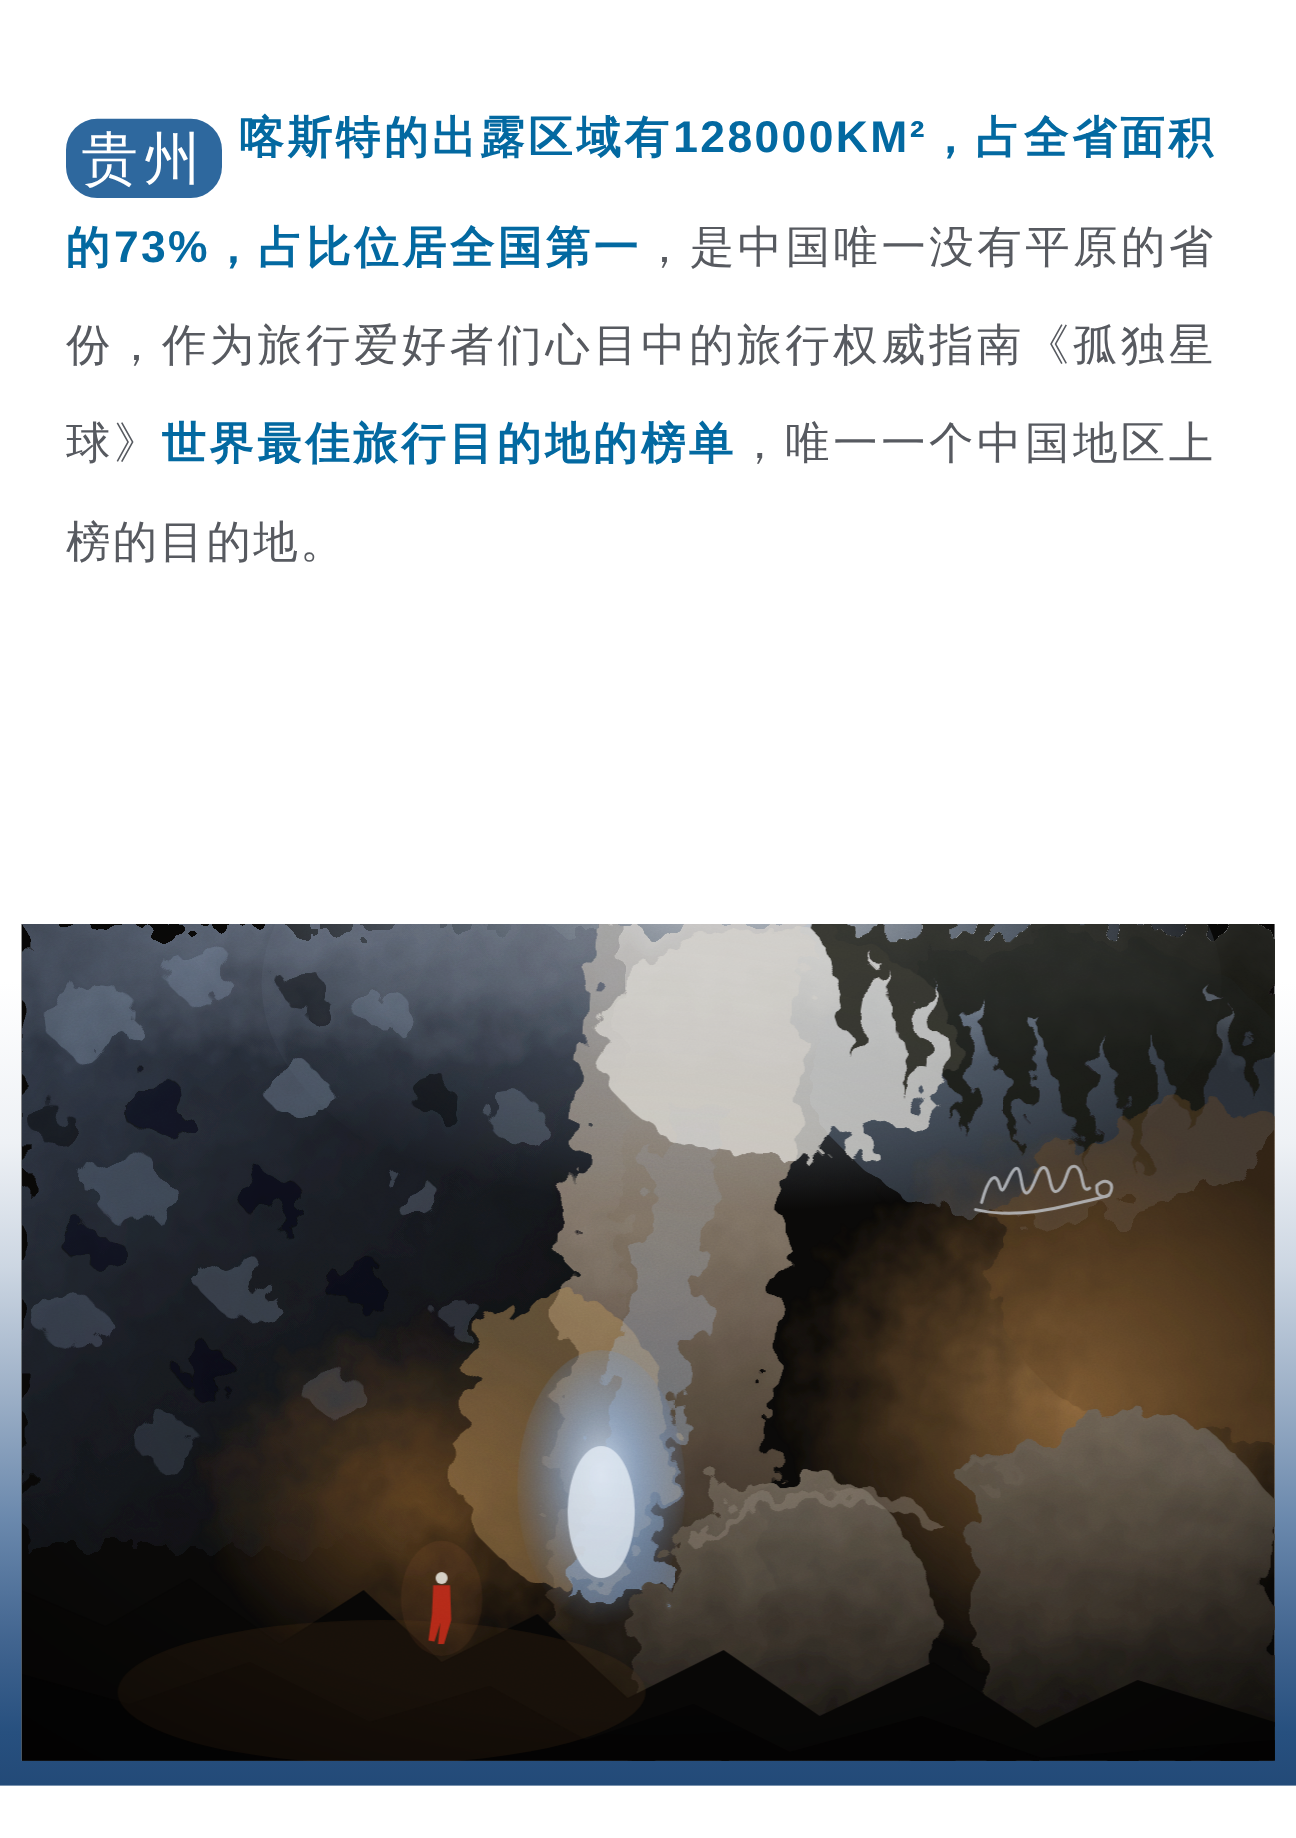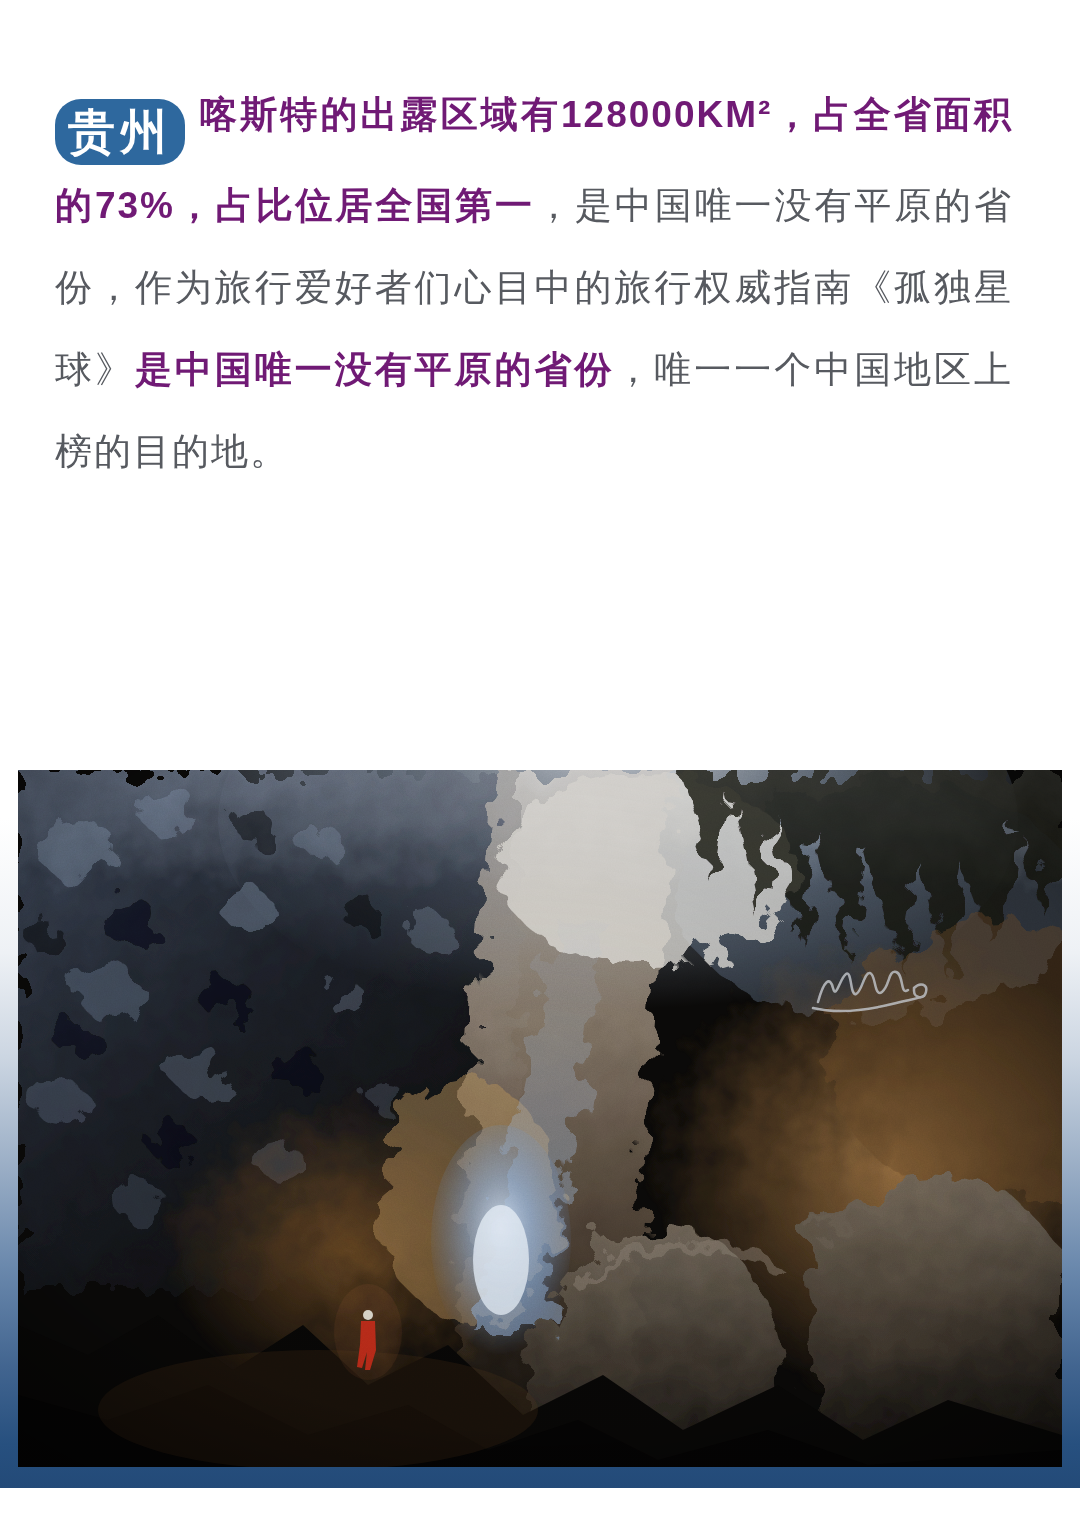--- a/index.html
+++ b/index.html
@@ -25,44 +25,44 @@
     position: absolute; top: 0; left: 0; width: 100%;
     padding: 74px 49px 0 37px;
   }
   .para {
     margin: 0;
     font-size: 37px; line-height: 82px; letter-spacing: 2px;
     color: #575a60;
     text-align: justify; text-justify: inter-ideograph;
   }
   .para + .para { margin-top: 7px; }
-  .para .bold { font-weight: 700; color: #701a75; margin-top: 42px; }
+  .para .bold { font-weight: 700; color: #0369a1; margin-top: 42px; }
   .badge {
     display: inline-block;
     background: #2e689e; color: #ffffff;
-    font-size: 47px; font-weight: 700; line-height: 66px;
+    font-size: 47px; font-weight: 400; line-height: 66px;
     padding: 0 13px; letter-spacing: 5px;
     margin-right: 14px; vertical-align: -21px; border-radius: 26px;
   }
   .photo {
     position: absolute; left: 0; top: 770px;
     width: 1044px; height: 697px; margin: 0;
     overflow: hidden; background: #0b0a09;
   }
   .photo svg { display: block; width: 100%; height: 100%; }
 </style>
 </head>
 <body>
 
 <div class="page">
   <div class="gradient-frame"></div>
   <div class="inner">
 
     <div class="text-block">
-      <p class="para"><span class="badge">贵州</span><span class="bold">喀斯特的出露区域有128000KM²，占全省面积的73%，占比位居全国第一</span><span class="">，是中国唯一没有平原的省份，作为旅行爱好者们心目中的旅行权威指南《孤独星球》</span><span class="bold">是中国唯一没有平原的省份</span><span class="">，唯一一个中国地区上榜的目的地。</span></p>
+      <p class="para"><span class="badge">贵州</span><span class="bold">喀斯特的出露区域有128000KM²，占全省面积的73%，占比位居全国第一</span><span class="">，是中国唯一没有平原的省份，作为旅行爱好者们心目中的旅行权威指南《孤独星球》</span><span class="bold">世界最佳旅行目的地的榜单</span><span class="">，唯一一个中国地区上榜的目的地。</span></p>
     </div>
 
     <figure class="photo">
       <svg viewBox="0 0 1044 697" preserveAspectRatio="none" role="img">
         <defs>
           <radialGradient id="gTop" cx="50%" cy="30%" r="65%">
             <stop offset="0%" stop-color="#e6ebf2" stop-opacity="0.95"></stop>
             <stop offset="45%" stop-color="#9fb2c9" stop-opacity="0.55"></stop>
             <stop offset="100%" stop-color="#9fb2c9" stop-opacity="0"></stop>
           </radialGradient>

